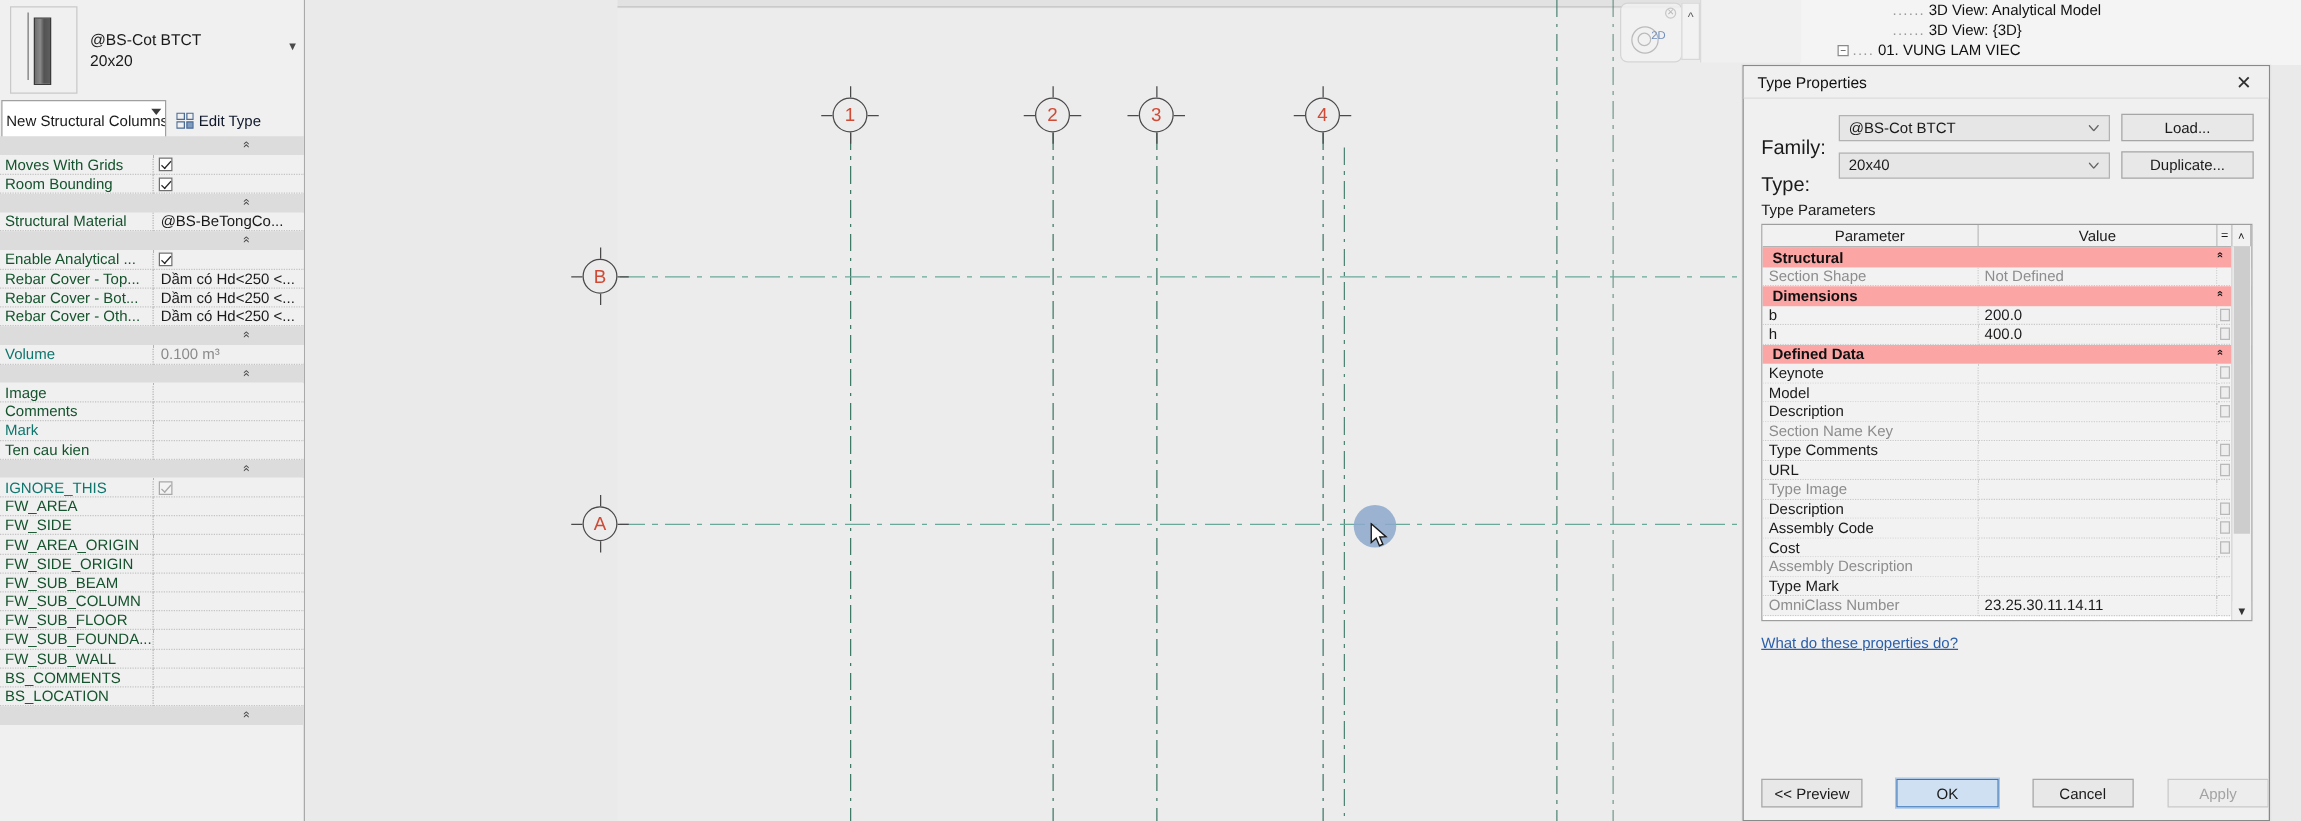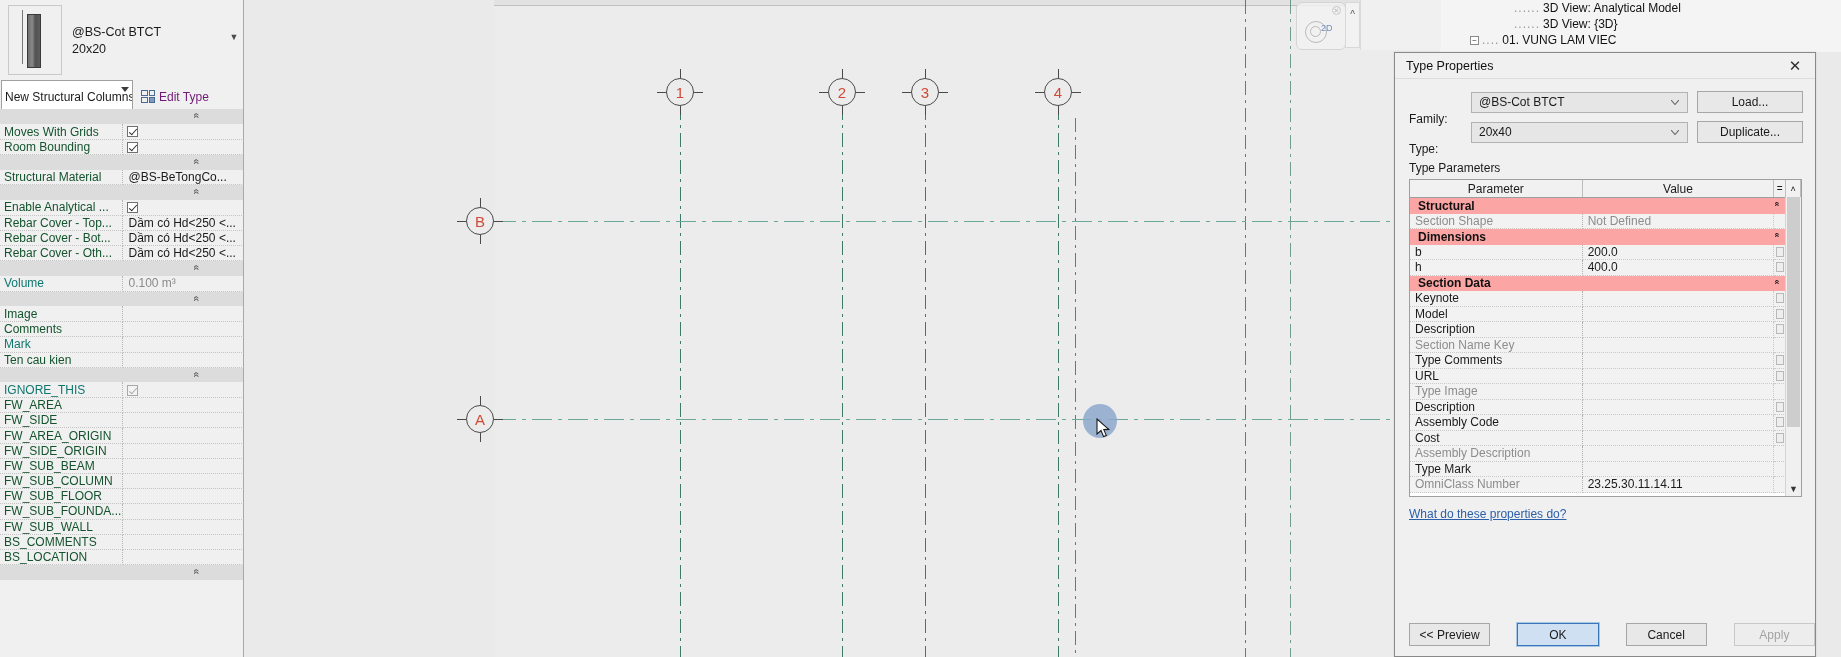--- a/index.html
+++ b/index.html
@@ -171,21 +171,21 @@
     border-left: 4px solid transparent;
     border-right: 4px solid transparent;
     border-top: 5px solid #3c3c3c;
   }
   #edit-type-btn {
     display: flex;
     align-items: flex-start;
     gap: 4px;
     margin-left: 8px;
     font-size: 12px;
-    color: #701a75;
+    color: #0f172a;
     cursor: default;
   }
   #edit-type-btn .et-icon {
     width: 14px; height: 14px;
     position: relative;
     display: inline-block;
   }
 
   .prop-table {
     width: 244px;
@@ -279,21 +279,21 @@
   }
   .dlg-field-row {
     display: flex;
     align-items: center;
     margin: 0 0 0 0;
     padding: 0 12px 0 14px;
     height: 30px;
   }
   .dlg-label {
     width: 62px;
-    font-size: 12px;
+    font-size: 16px;
     color: #1a1a1a;
     margin-top: 33px;
   }
   .dlg-combo {
     flex: 1;
     height: 21px;
     background: #e6e6e6;
     border: 1px solid #b2b2b2;
     box-sizing: border-box;
     font-size: 12px;
@@ -937,21 +937,21 @@
         </div>
         <div class="prow-d">
           <div class="pd-name">h</div>
           <div class="pd-val">400.0</div>
           <div class="pd-lock">
             <span class="lk"></span>
           </div>
           <div class="pd-scroll-col"></div>
         </div>
         <div class="prow-d grp">
-          <span>Section Data</span>
+          <span>Defined Data</span>
           <span class="gchev" style="transform: rotate(90deg); display: inline-block;">«</span>
         </div>
         <div class="prow-d">
           <div class="pd-name">Keynote</div>
           <div class="pd-val"></div>
           <div class="pd-lock">
             <span class="lk"></span>
           </div>
           <div class="pd-scroll-col"></div>
         </div>

